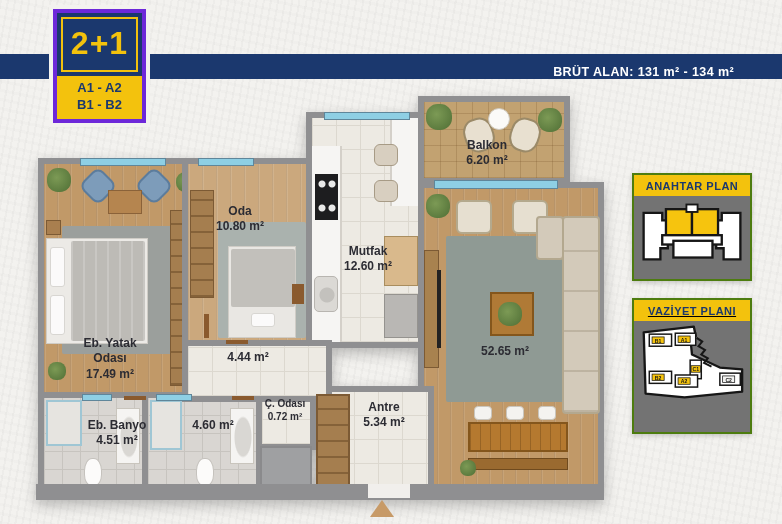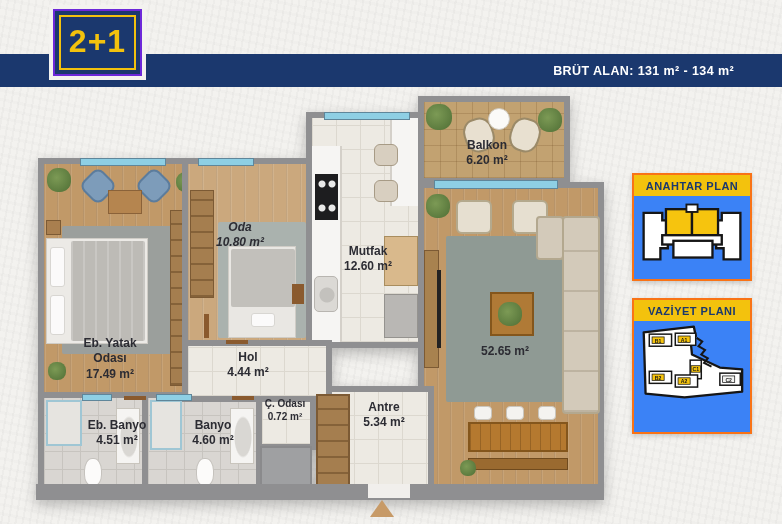--- a/index.html
+++ b/index.html
@@ -7,26 +7,26 @@
     width:782px;height:524px;overflow:hidden;
     font-family:"Liberation Sans", sans-serif;
     background-color:#f3f2ef;
     background-image:
       repeating-linear-gradient(100deg, rgba(130,130,130,0.05) 0 2px, transparent 2px 7px),
       repeating-linear-gradient(12deg, rgba(160,160,160,0.04) 0 3px, transparent 3px 9px);
   }
   .stage{position:relative;width:782px;height:524px;}
 
   
-  .topbar{position:absolute;left:0;top:54px;width:782px;height:33px;background:#1b386e;z-index:2;
-          display:flex;align-items:center;justify-content:flex-end;}
+  .topbar{position:absolute;left:0;top:54px;width:782px;height:25px;background:#1b386e;z-index:2;
+          display:flex;align-items:flex-end;justify-content:flex-end;}
   .topbar .btxt{color:#ffffff;font-weight:700;font-size:12.5px;letter-spacing:.4px;padding-right:48px;}
 
   
-  .badge{position:absolute;left:53px;top:9px;width:85px;z-index:3;border:2px solid #6d28d9;
+  .badge{position:absolute;left:53px;top:9px;width:85px;z-index:3;border:4px solid #6d28d9;
          outline:4px solid #f3f2ef;background:#f3c20d;box-shadow:0 2px 4px rgba(0,0,0,.2);}
   .badge-top{background:#1b386e;padding:4px;}
   .badge-top-in{border:2px solid #f3c20d;color:#f3c20d;font-weight:700;font-size:32px;
                 text-align:center;padding:6px 2px 8px 2px;letter-spacing:1px;}
   .badge-bot{color:#1b386e;font-weight:700;font-size:13px;text-align:center;padding:4px 0 5px 0;line-height:1.3;}
 
   
   .plan{position:absolute;left:36px;top:88px;width:570px;height:420px;
         filter:drop-shadow(0 5px 7px rgba(70,70,70,0.35));}
   .room{position:absolute;border:6px solid #8f8f91;box-sizing:border-box;}
@@ -49,21 +49,21 @@
   .plant{background:radial-gradient(circle at 40% 40%, #7c9a55, #4f6e35);border-radius:45%;}
   .win{position:absolute;background:#8ecfe4;border:1px solid #5f869a;z-index:20;}
   .door{position:absolute;background:#8a5a2e;z-index:21;}
   .rlabel{position:absolute;z-index:40;text-align:center;color:#2c2c33;font-weight:700;
           font-size:12px;line-height:1.28;}
   .rn,.ra{display:block;}
   .shelf{background-color:#a57e4f;
          background-image:repeating-linear-gradient(0deg, rgba(50,25,0,0.28) 0 2px, transparent 2px 16px);}
 
   
-  .panel{position:absolute;left:632px;width:120px;background:#3b82f6;border:2px solid #f97316;
+  .panel{position:absolute;left:632px;width:120px;background:#737373;border:2px solid #4d7c0f;
          box-shadow:0 2px 5px rgba(0,0,0,.18);box-sizing:border-box;}
   .panel-h{background:#f3c20d;color:#1b386e;font-weight:700;font-size:11px;text-align:center;
            padding:5px 0 4px 0;letter-spacing:.5px;}
   .panel-b{display:flex;align-items:center;justify-content:center;}
   svg text{font-family:"Liberation Sans",sans-serif;font-weight:700;}
 
   
   .arrow{position:absolute;left:370px;top:500px;width:0;height:0;z-index:5;
          border-left:12px solid transparent;border-right:12px solid transparent;
          border-bottom:17px solid #c79a67;}
@@ -73,20 +73,24 @@
 
 <div class="stage">
 
   <div class="topbar">
     <span class="btxt">BRÜT ALAN: 131 m² - 134 m²</span>
   </div>
 
   <div class="badge">
     <div class="badge-top">
       <div class="badge-top-in">2+1</div>
+    </div>
+    <div class="badge-bot">
+      <span class="rn">A1 - A2</span>
+      <span class="rn">B1 - B2</span>
     </div>
   </div>
 
   <div class="plan">
 
     <div class="room wood" style="left:2px;top:70px;width:172px;height:240px;">
       <div class="f plant" style="left:3px;top:4px;width:24px;height:24px;"></div>
       <div class="f plant" style="left:132px;top:8px;width:20px;height:20px;"></div>
       <div class="f" style="left:40px;top:8px;width:28px;height:28px;background:#7d9cba;border:2px solid #5c7c9c;border-radius:8px;transform:rotate(45deg);"></div>
       <div class="f" style="left:96px;top:8px;width:28px;height:28px;background:#7d9cba;border:2px solid #5c7c9c;border-radius:8px;transform:rotate(45deg);"></div>
@@ -191,45 +195,43 @@
 
     <div class="door" style="left:88px;top:308px;width:22px;height:4px;"></div>
     <div class="door" style="left:196px;top:308px;width:22px;height:4px;"></div>
     <div class="door" style="left:190px;top:252px;width:22px;height:4px;"></div>
     <div class="door" style="left:168px;top:226px;width:5px;height:24px;"></div>
 
     <div class="rlabel" style="left:391px;top:50px;width:120px;">
       <span class="rn">Balkon</span>
       <span class="ra">6.20 m²</span>
     </div>
-    <div class="rlabel" style="left:144px;top:132px;width:120px;font-style:italic;">
+    <div class="rlabel" style="left:144px;top:116px;width:120px;">
       <span class="rn">Oda</span>
       <span class="ra">10.80 m²</span>
     </div>
     <div class="rlabel" style="left:272px;top:156px;width:120px;">
       <span class="rn">Mutfak</span>
       <span class="ra">12.60 m²</span>
     </div>
     <div class="rlabel" style="left:409px;top:256px;width:120px;">
       <span class="ra">52.65 m²</span>
     </div>
     <div class="rlabel" style="left:36px;top:248px;width:76px;">
       <span class="rn">Eb. Yatak Odası</span>
       <span class="ra">17.49 m²</span>
     </div>
     <div class="rlabel" style="left:152px;top:262px;width:120px;">
-      <span class="rn">Hol</span>
       <span class="ra">4.44 m²</span>
     </div>
     <div class="rlabel" style="left:21px;top:330px;width:120px;">
       <span class="rn">Eb. Banyo</span>
       <span class="ra">4.51 m²</span>
     </div>
     <div class="rlabel" style="left:117px;top:330px;width:120px;">
-      <span class="rn">Banyo</span>
       <span class="ra">4.60 m²</span>
     </div>
     <div class="rlabel" style="left:199px;top:310px;width:100px;font-size:10px;">
       <span class="rn">Ç. Odası</span>
       <span class="ra">0.72 m²</span>
     </div>
     <div class="rlabel" style="left:288px;top:312px;width:120px;">
       <span class="rn">Antre</span>
       <span class="ra">5.34 m²</span>
     </div>
@@ -245,21 +247,21 @@
         <path d="M112,16 h-20 v8 h-6 v30 h8 v12 h18 z" fill="#ffffff" stroke="#161616" stroke-width="2.5"></path>
         <rect x="32" y="12" width="28" height="28" fill="#f6c40e" stroke="#161616" stroke-width="2.5"></rect>
         <rect x="60" y="12" width="28" height="28" fill="#f6c40e" stroke="#161616" stroke-width="2.5"></rect>
         <rect x="54" y="7" width="12" height="8" fill="#ffffff" stroke="#161616" stroke-width="2"></rect>
         <rect x="28" y="40" width="64" height="10" fill="#ffffff" stroke="#161616" stroke-width="2.5"></rect>
         <rect x="40" y="46" width="42" height="18" fill="#ffffff" stroke="#161616" stroke-width="2.5"></rect>
       </svg>
     </div>
   </div>
 
-  <div class="panel" style="top:298px;height:136px;">
+  <div class="panel" style="top:298px;height:136px;text-decoration:underline;">
     <div class="panel-h">VAZİYET PLANI</div>
     <div class="panel-b" style="height:82px;">
       <svg width="112" height="78" viewBox="0 0 116 84">
         <path d="M6,10 L60,4 L62,14 L56,14 L58,34 L88,48 L112,50 L112,74 L50,80 L8,76 Z" fill="#ffffff" stroke="#161616" stroke-width="2.5" stroke-linejoin="round"></path>
         <rect x="12" y="12" width="24" height="13" fill="#ffffff" stroke="#161616" stroke-width="1.6"></rect>
         <rect x="40" y="11" width="22" height="13" fill="#ffffff" stroke="#161616" stroke-width="1.6"></rect>
         <path d="M63,16 l6,4 l-4,5 l7,4 l-4,5 l7,4 l-4,5 l8,4" fill="none" stroke="#161616" stroke-width="2.2"></path>
         <rect x="56" y="40" width="12" height="20" fill="#ffffff" stroke="#161616" stroke-width="1.6"></rect>
         <rect x="12" y="52" width="24" height="13" fill="#ffffff" stroke="#161616" stroke-width="1.6"></rect>
         <rect x="40" y="56" width="24" height="13" fill="#ffffff" stroke="#161616" stroke-width="1.6"></rect>

